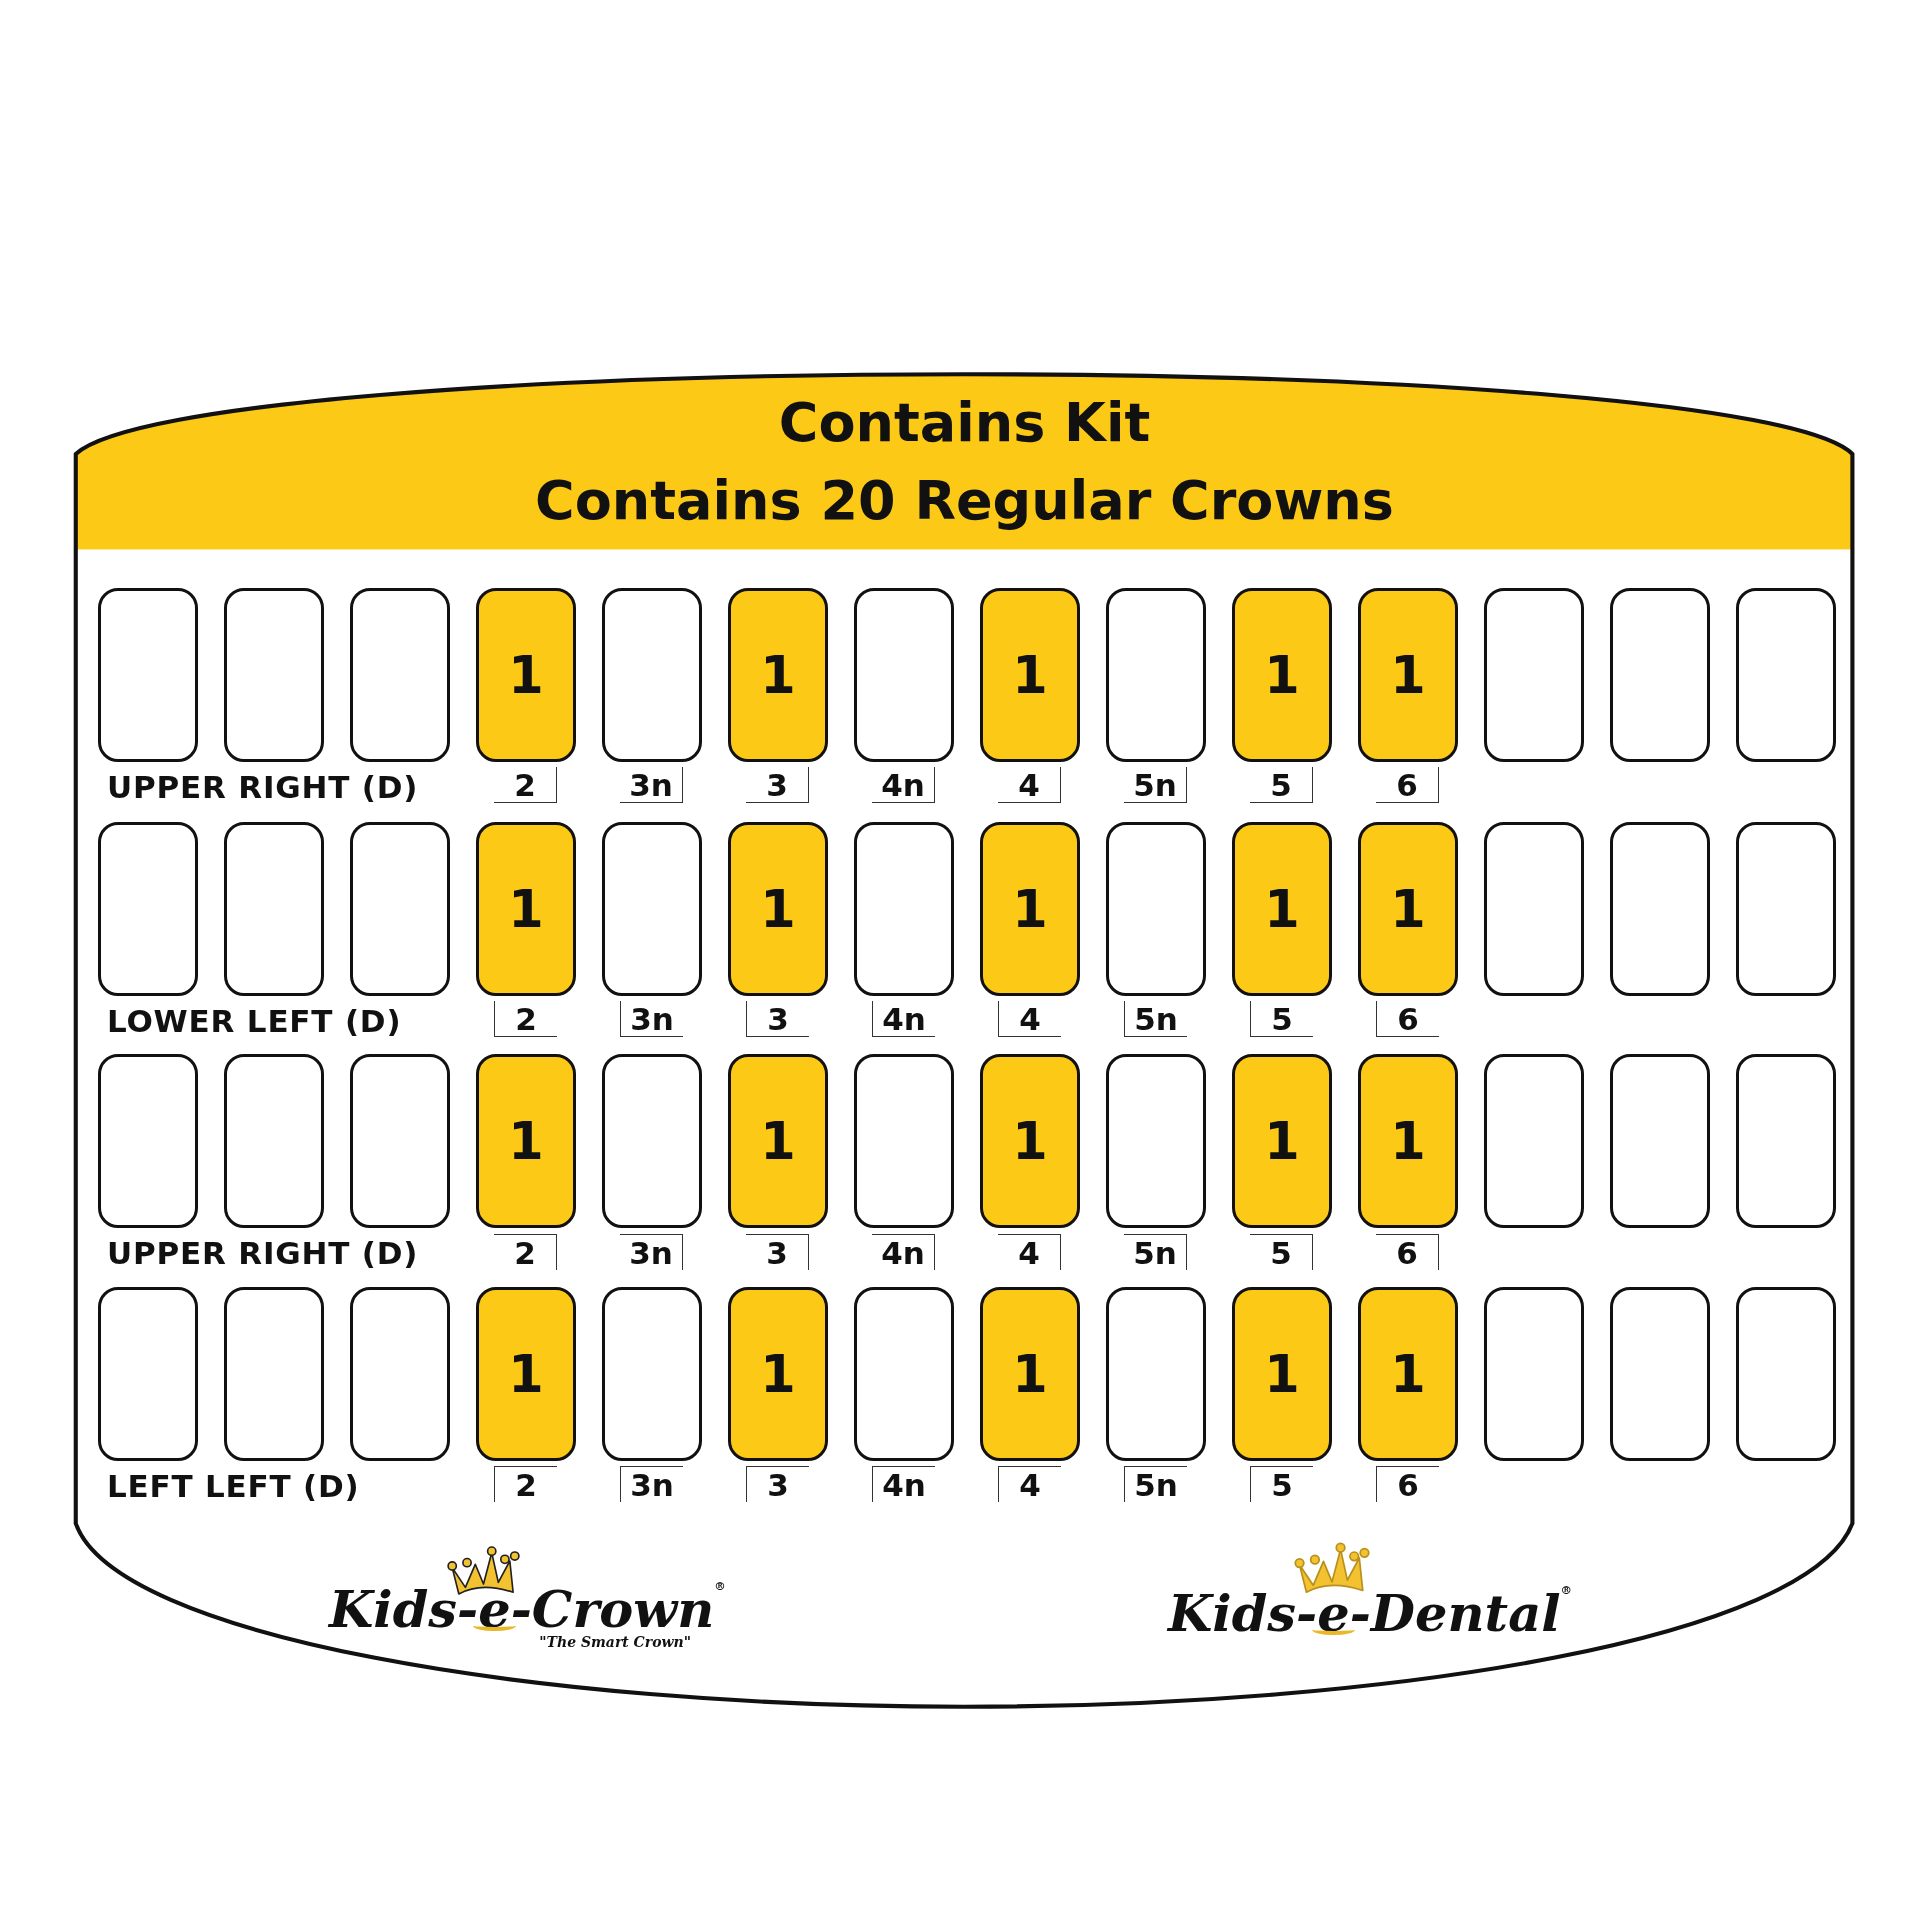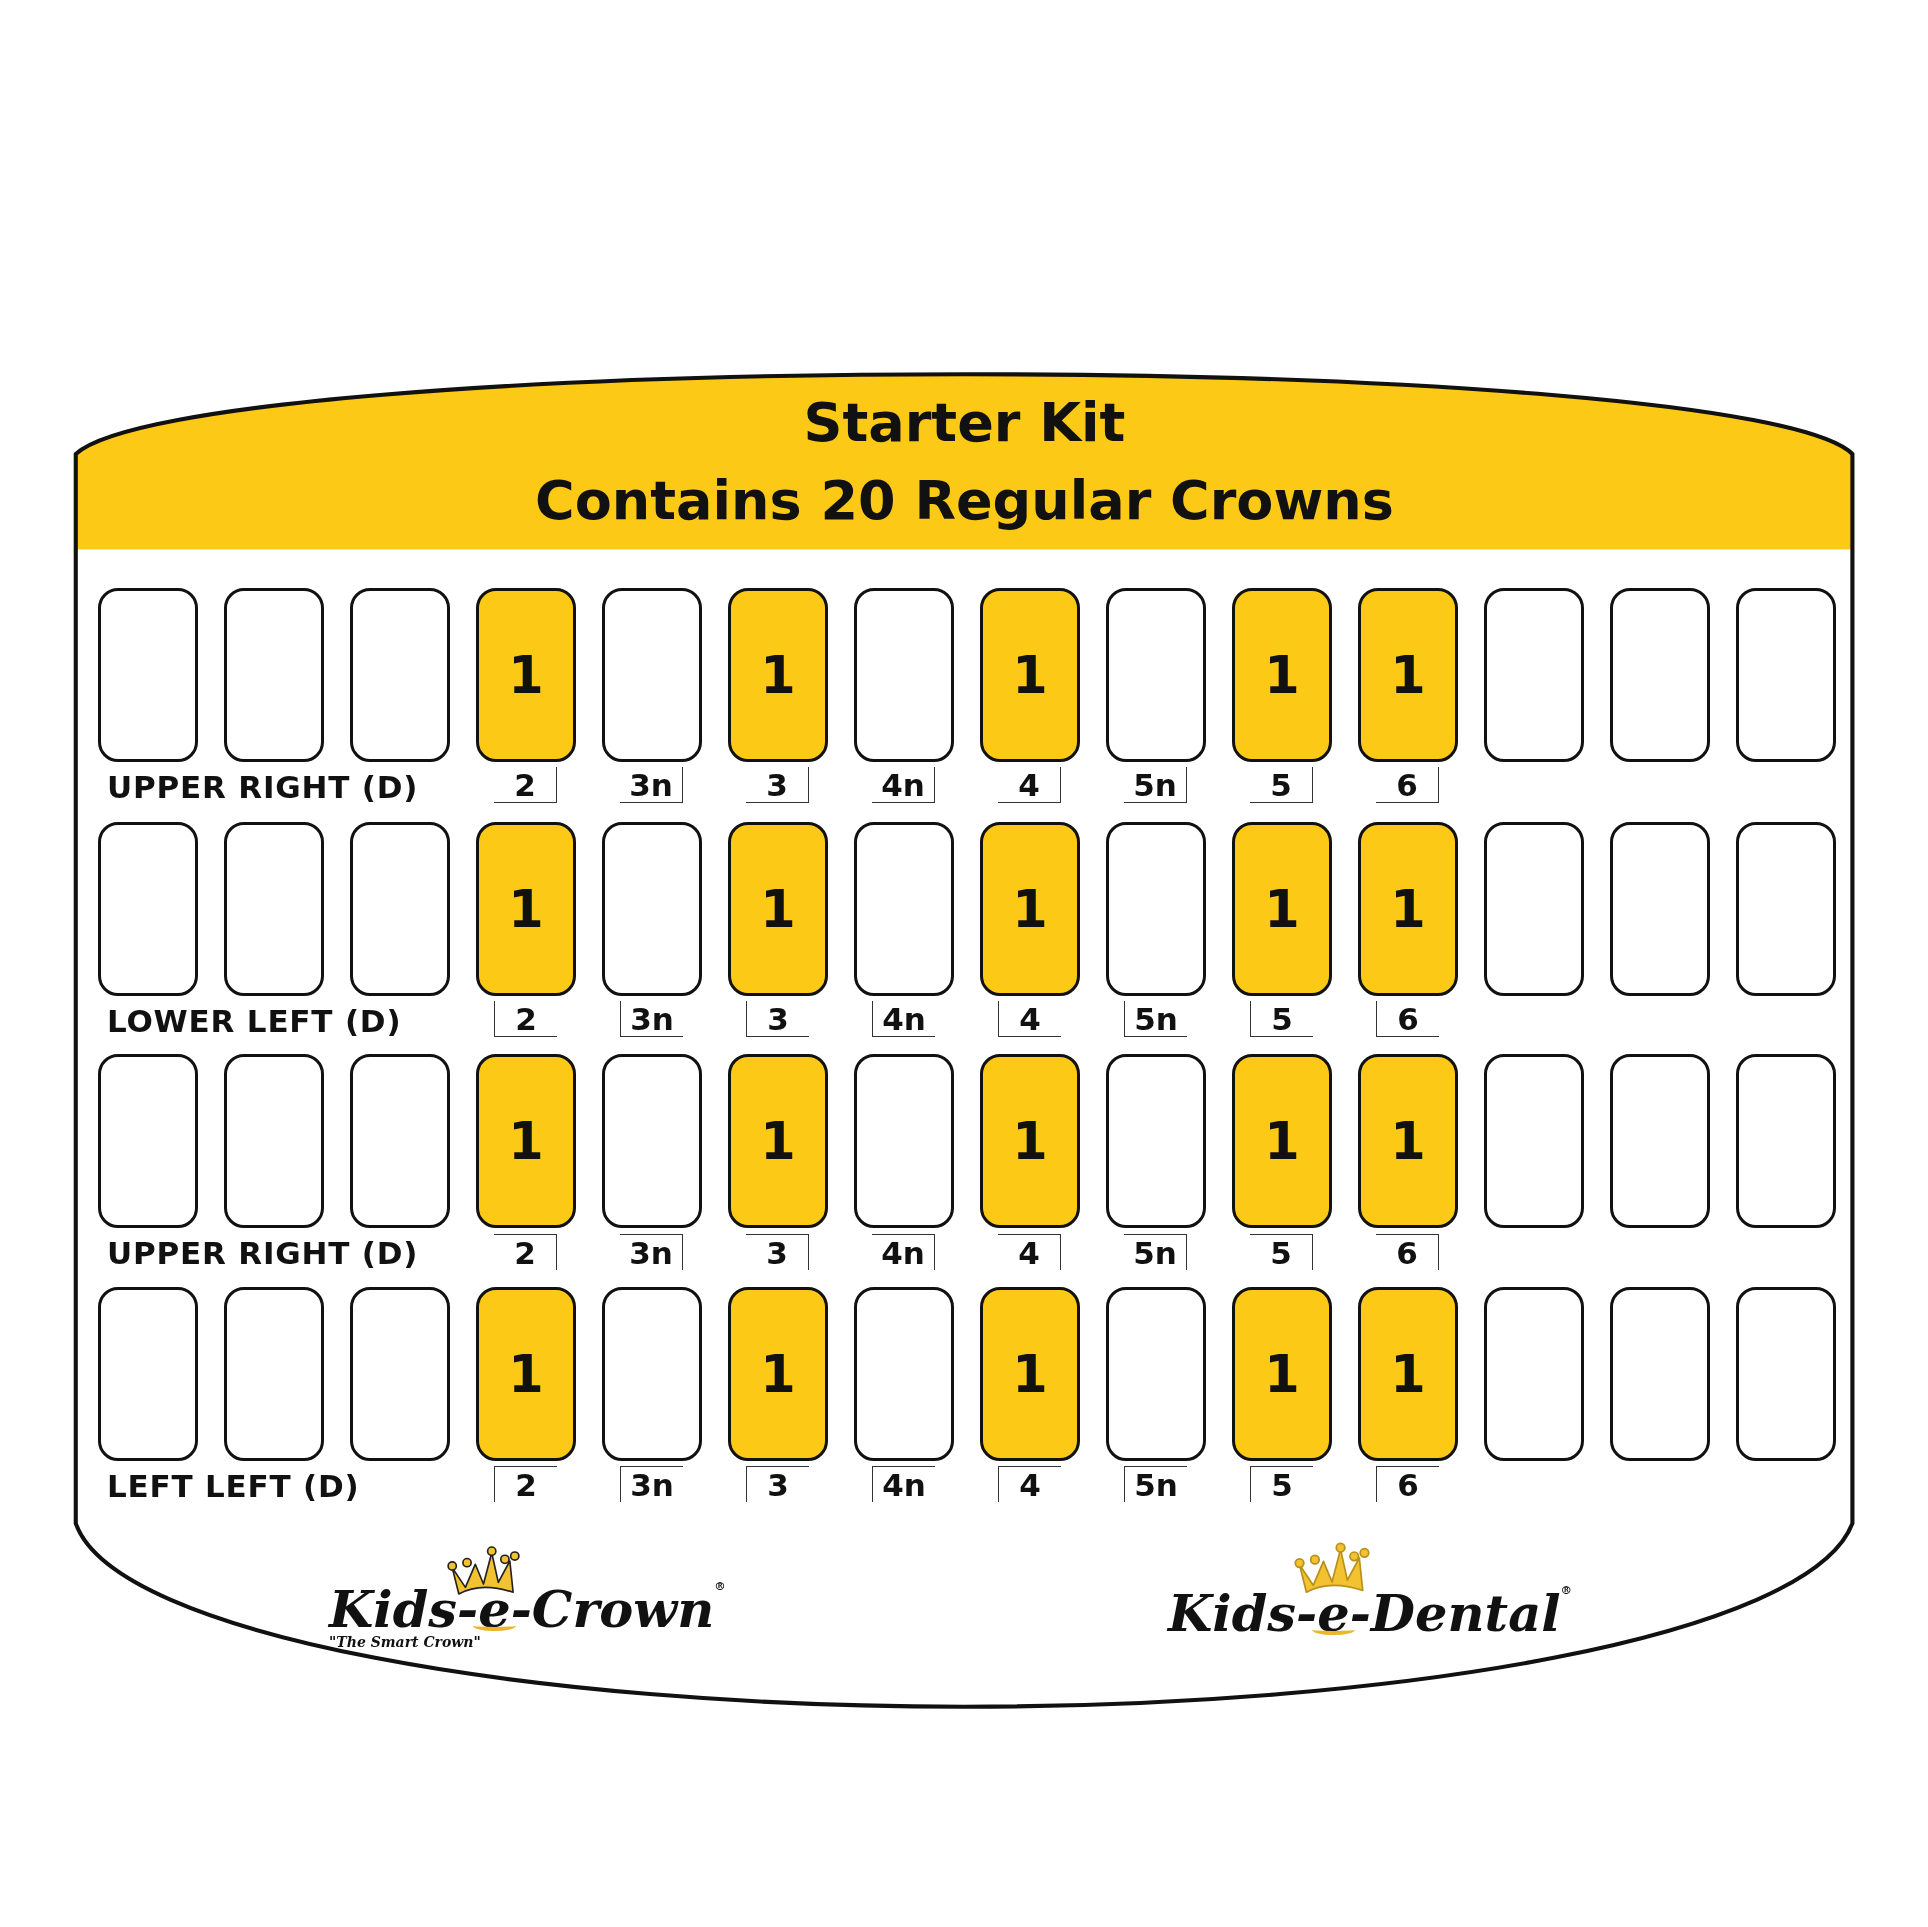--- a/index.html
+++ b/index.html
@@ -15,21 +15,21 @@
   .slot .qty { font-size:51px; font-weight:bold; color:#111; }
   .row-label { position:absolute; font-size:31px; font-weight:bold; color:#111;
                letter-spacing:0.8px; white-space:nowrap; }
   .size-label { position:absolute; width:63px; height:36px; font-size:31px;
                 font-weight:bold; color:#111; text-align:center; line-height:36px;
                 box-sizing:border-box; }
   .br-r { border-right:1.6px solid #333; border-bottom:1.6px solid #333; }
   .br-l { border-left:1.6px solid #333; border-bottom:1.6px solid #333; }
   .tr-r { border-right:1.6px solid #333; border-top:1.6px solid #333; }
   .tr-l { border-left:1.6px solid #333; border-top:1.6px solid #333; }
-  .logo { position:absolute; text-align:left; }
+  .logo { position:absolute; text-align:right; }
   .logo .word { font-family:"DejaVu Serif", "Liberation Serif", serif;
                 font-style:italic; font-weight:bold; font-size:51px; color:#111; white-space:nowrap; }
   .logo .e { color:#111; position:relative; display:inline-block; }
   .logo .e::after { content:""; position:absolute; left:-5px; right:-5px; bottom:8.2px;
                     height:6.6px; border-bottom:4.1px solid #E8B828; border-radius:50%; }
   .logo .reg { font-size:11.5px; vertical-align:top; font-style:normal; }
   .logo .tag { font-family:"DejaVu Serif", serif; font-style:italic; font-weight:bold;
                font-size:14px; color:#111; margin-top:-5px; }
   .crown { position:absolute; }
 </style>
@@ -40,21 +40,21 @@
   <defs>
     <clipPath id="cardclip">
       <path d="M92,552 C160,490 650,455 1172,455 C1700,455 2190,490 2252,552 L2252,1852 C2200,1990 1700,2075 1172,2075 C650,2075 140,1990 92,1852 Z"></path>
     </clipPath>
   </defs>
   <path d="M92,552 C160,490 650,455 1172,455 C1700,455 2190,490 2252,552 L2252,1852 C2200,1990 1700,2075 1172,2075 C650,2075 140,1990 92,1852 Z" fill="#ffffff"></path>
   <rect x="0" y="400" width="2345" height="268" fill="#FCC917" clip-path="url(#cardclip)"></rect>
   <path d="M92,552 C160,490 650,455 1172,455 C1700,455 2190,490 2252,552 L2252,1852 C2200,1990 1700,2075 1172,2075 C650,2075 140,1990 92,1852 Z" fill="none" stroke="#111" stroke-width="5"></path>
 </svg>
 
-<div class="title" style="top:391px;">Starter Kit</div>
+<div class="title" style="top:391px;">Contains Kit</div>
 <div class="title" style="top:469px;">Contains 20 Regular Crowns</div>
 
 <div id="grid">
     <div class="slot" style="left: 98px; top: 588px;"></div>
     <div class="slot" style="left: 224px; top: 588px;"></div>
     <div class="slot" style="left: 350px; top: 588px;"></div>
     <div class="slot filled" style="left: 476px; top: 588px;">
       <span class="qty">1</span>
     </div>
     <div class="slot" style="left: 602px; top: 588px;"></div>

